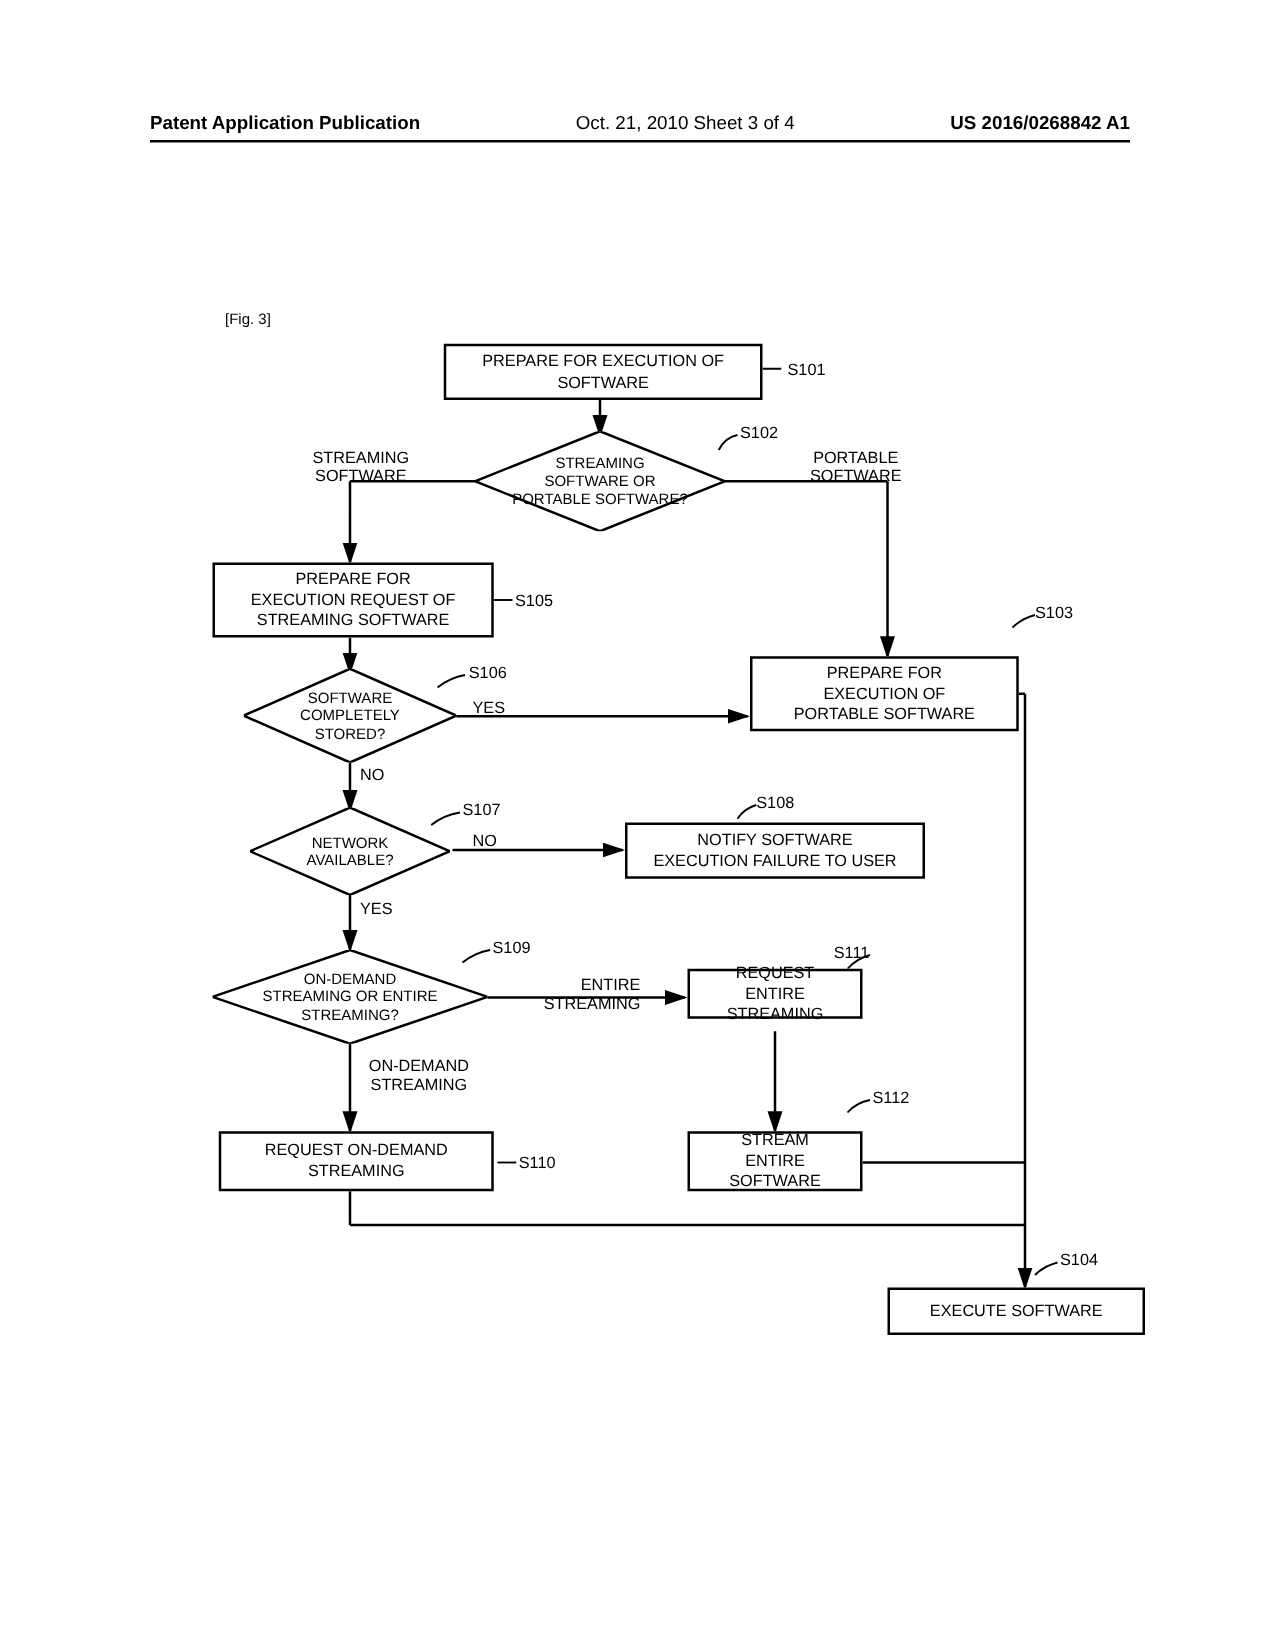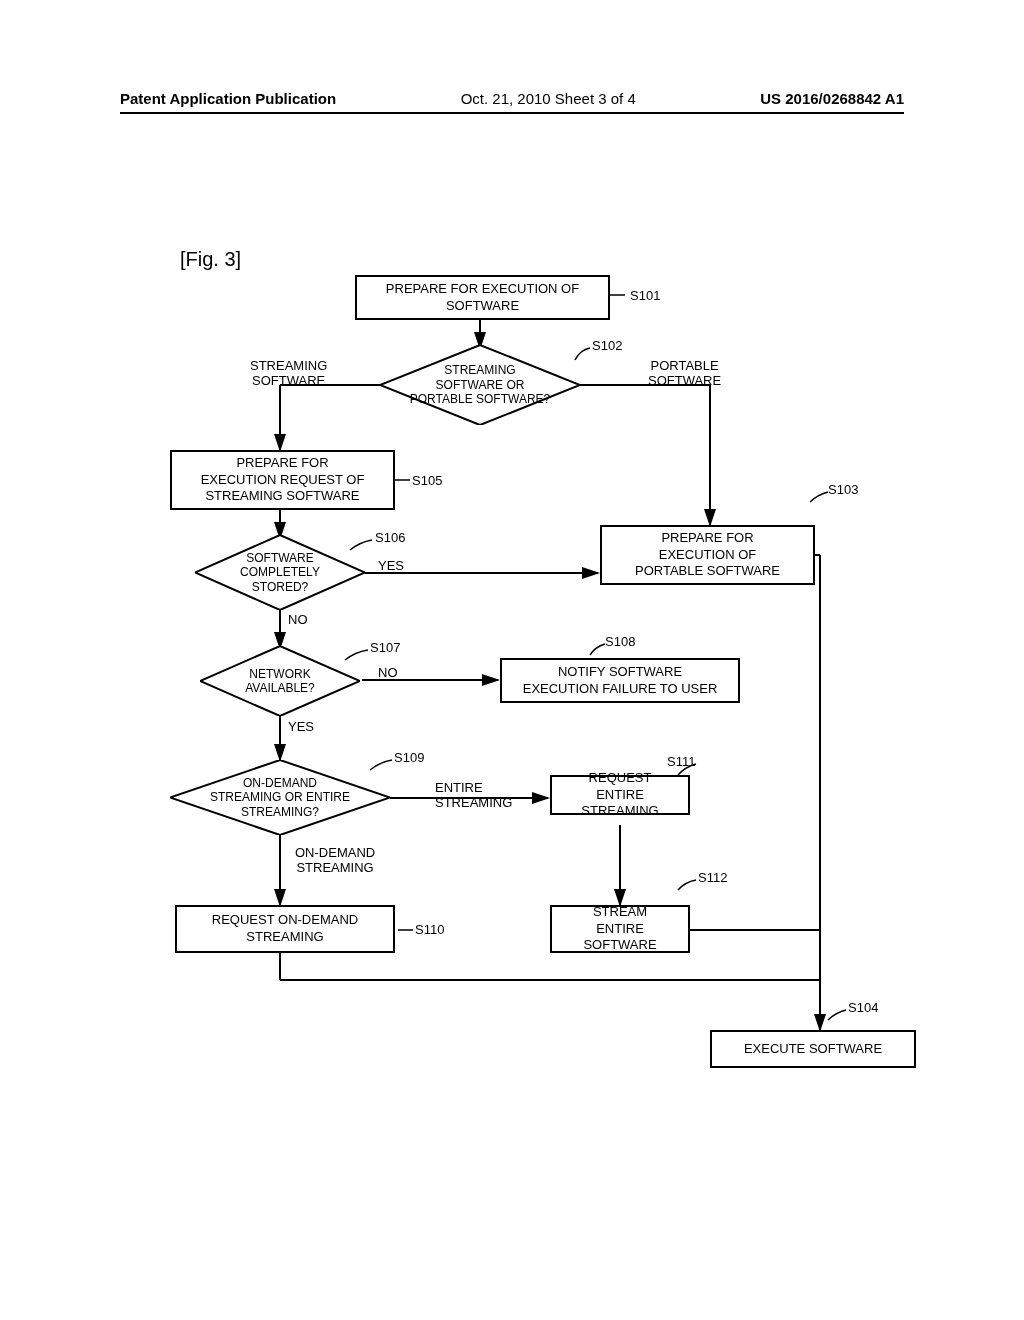--- a/index.html
+++ b/index.html
@@ -28,21 +28,21 @@
     top: 112px;
     left: 120px;
     right: 120px;
     height: 2px;
     background: black;
   }
   .fig-label {
     position: absolute;
     top: 248px;
     left: 180px;
-    font-size: 20px;
+    font-size: 12px;
   }
   .diagram {
     position: absolute;
     top: 270px;
     left: 180px;
     width: 720px;
     height: 880px;
   }
   .box {
     position: absolute;
@@ -221,21 +221,21 @@
   </div>
   <div class="step-label" style="left:425px; top:364px;">S108</div>
 
   <div class="diamond" style="left:-10px; top:490px; width:220px; height:75px;">
     <svg width="220" height="75" viewBox="0 0 220 75">
         <polygon points="110,0 220,37.5 110,75 0,37.5" fill="white" stroke="black" stroke-width="2"></polygon>
       </svg>
     <div class="diamond-text">ON-DEMAND<br>STREAMING OR ENTIRE<br>STREAMING?</div>
   </div>
   <div class="step-label" style="left:214px; top:480px;">S109</div>
-  <div class="label" style="left:255px; top:510px; text-align:left;">ENTIRE<br>STREAMING</div>
+  <div class="label" style="left:255px; top:510px; text-align:right;">ENTIRE<br>STREAMING</div>
   <div class="label" style="left:115px; top:575px; text-align:center;">ON-DEMAND<br>STREAMING</div>
 
   <div class="box" style="left:370px; top:505px; width:140px; height:40px;">
     <span>REQUEST ENTIRE<br>STREAMING</span>
   </div>
   <div class="step-label" style="left:487px; top:484px;">S111</div>
 
   <div class="box" style="left:-5px; top:635px; width:220px; height:48px;">
     <span>REQUEST ON-DEMAND<br>STREAMING</span>
   </div>

